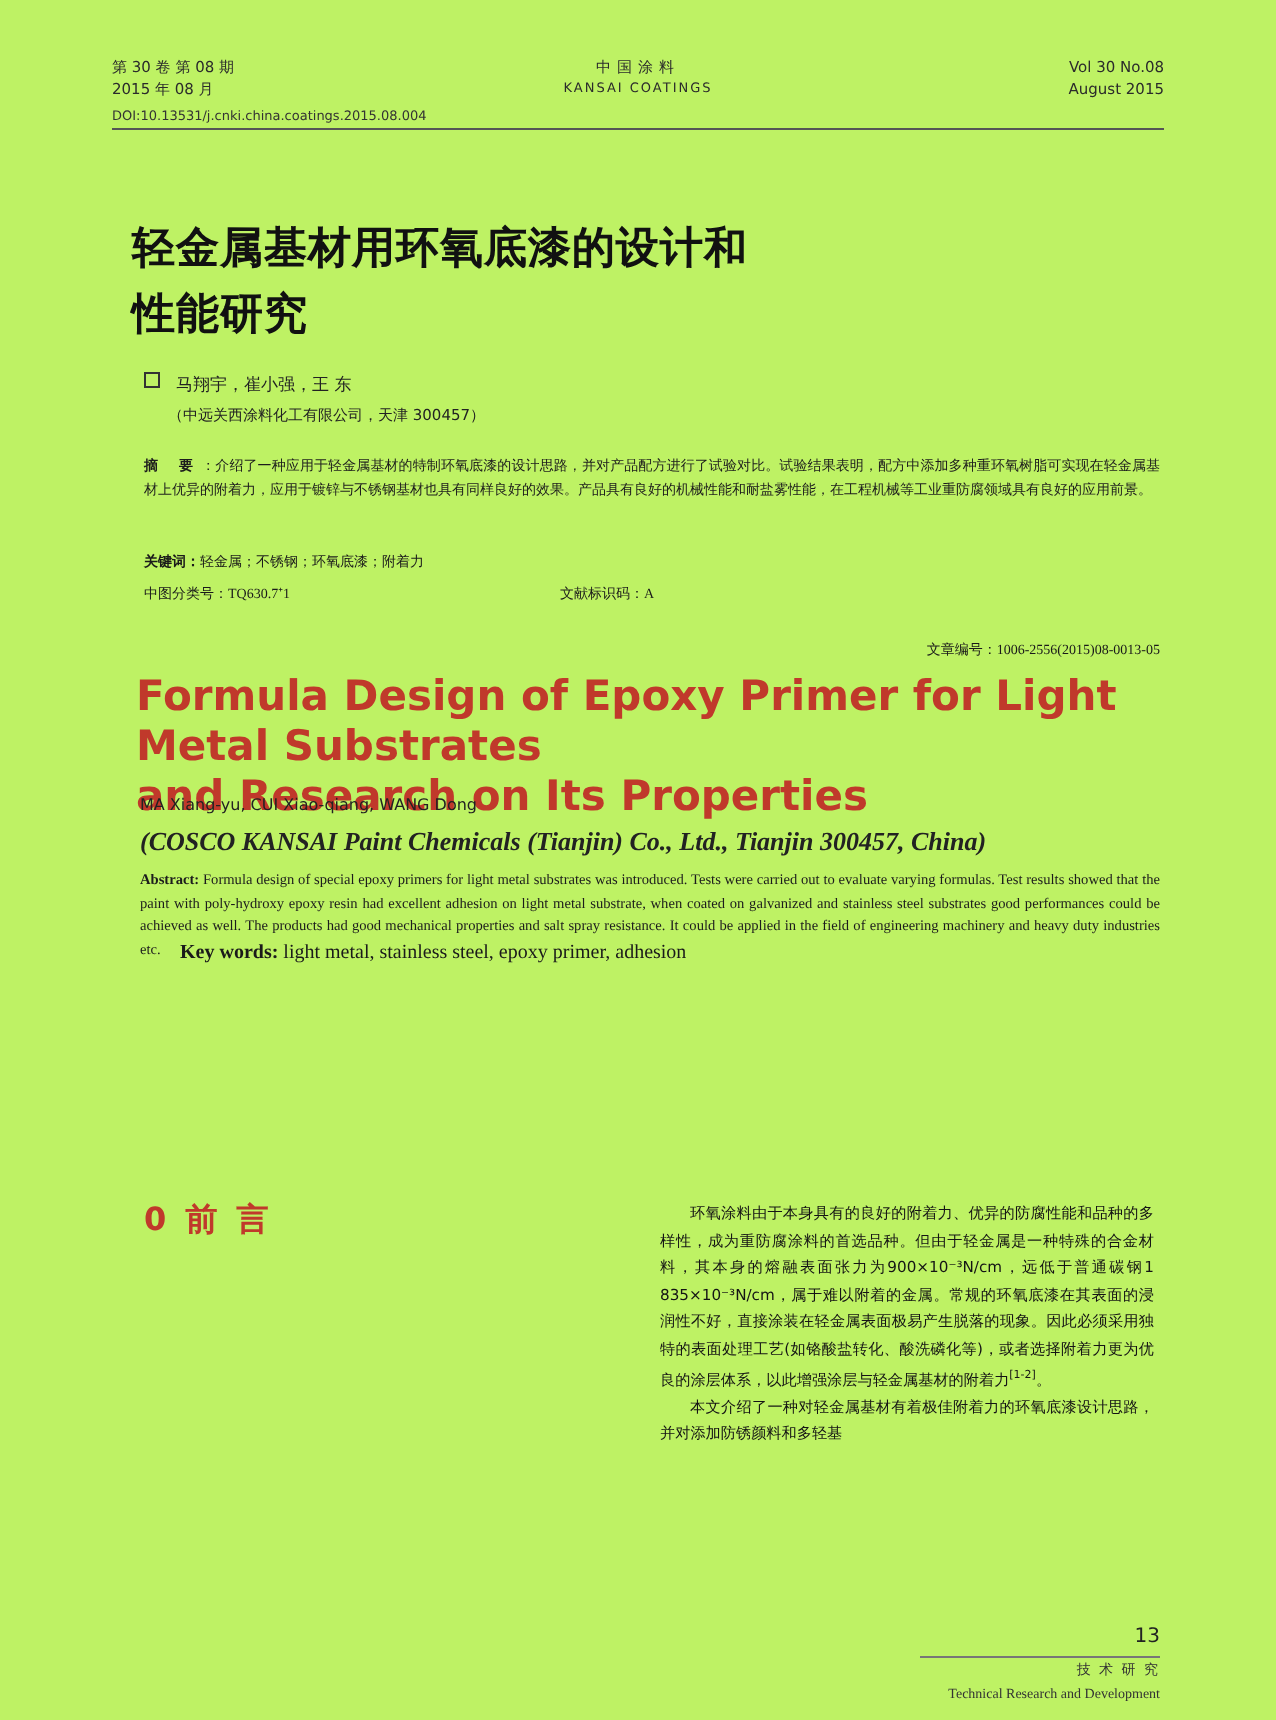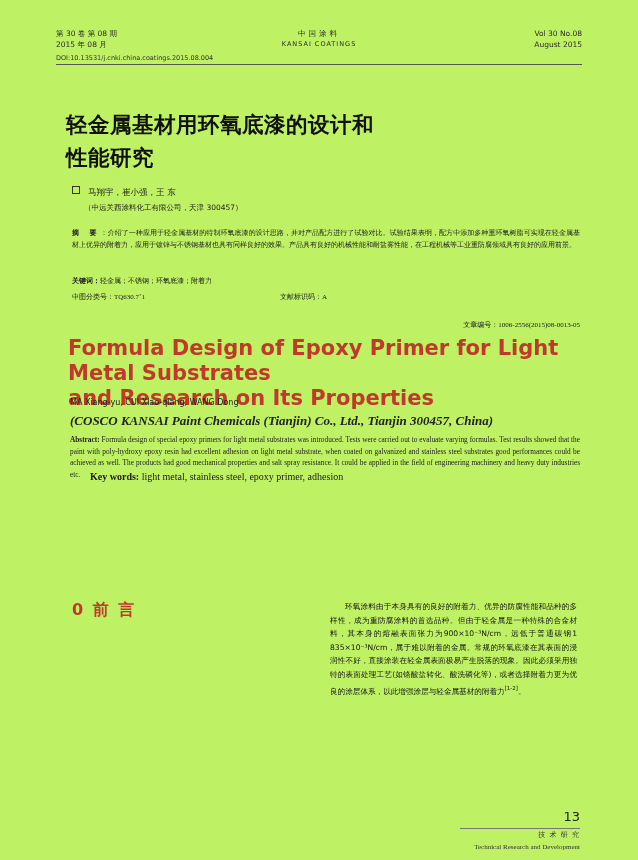--- a/index.html
+++ b/index.html
@@ -236,21 +236,21 @@
   #col-left { left: 72px; }
   #col-right { left: 330px; top: 600px; }
 
   sup { font-size: 5.5px; vertical-align: super; }
 
   
   .pagenum {
     position: absolute;
     right: 58px;
     bottom: 36px;
-    font-size: 13px;
+    font-size: 10px;
     font-family: "DejaVu Sans", sans-serif;
     color: #222;
   }
   .rule-bot {
     position: absolute;
     right: 58px;
     bottom: 31px;
     width: 120px;
     border-top: 1px solid #777;
   }
@@ -329,20 +329,21 @@
   </div>
   <div class="en-kw">
     <b>Key words:</b><span> light metal, stainless steel, epoxy primer, adhesion</span>
   </div>
 
   <div class="sec-head">0  前  言</div>
 
 
   <div class="col" id="col-right">
     <p><span>环氧涂料由于本身具有的良好的附着力、优异的防腐性能和品种的多样性，成为重防腐涂料的首选品种。但由于轻金属是一种特殊的合金材料，其本身的熔融表面张力为900×10⁻³N/cm，远低于普通碳钢1 835×10⁻³N/cm，属于难以附着的金属。常规的环氧底漆在其表面的浸润性不好，直接涂装在轻金属表面极易产生脱落的现象。因此必须采用独特的表面处理工艺(如铬酸盐转化、酸洗磷化等)，或者选择附着力更为优良的涂层体系，以此增强涂层与轻金属基材的附着力</span><sup>[1-2]</sup><span>。</span></p>
+    <p>本文介绍了一种对轻金属基材有着极佳附着力的环氧底漆设计思路，并对添加防锈颜料和多轻基</p>
   </div>
 
   <div class="pagenum">13</div>
   <div class="rule-bot"></div>
   <div class="foot-cn">技 术 研 究</div>
   <div class="foot-en">Technical Research and Development</div>
 
 </div>
 
 </body></html>

